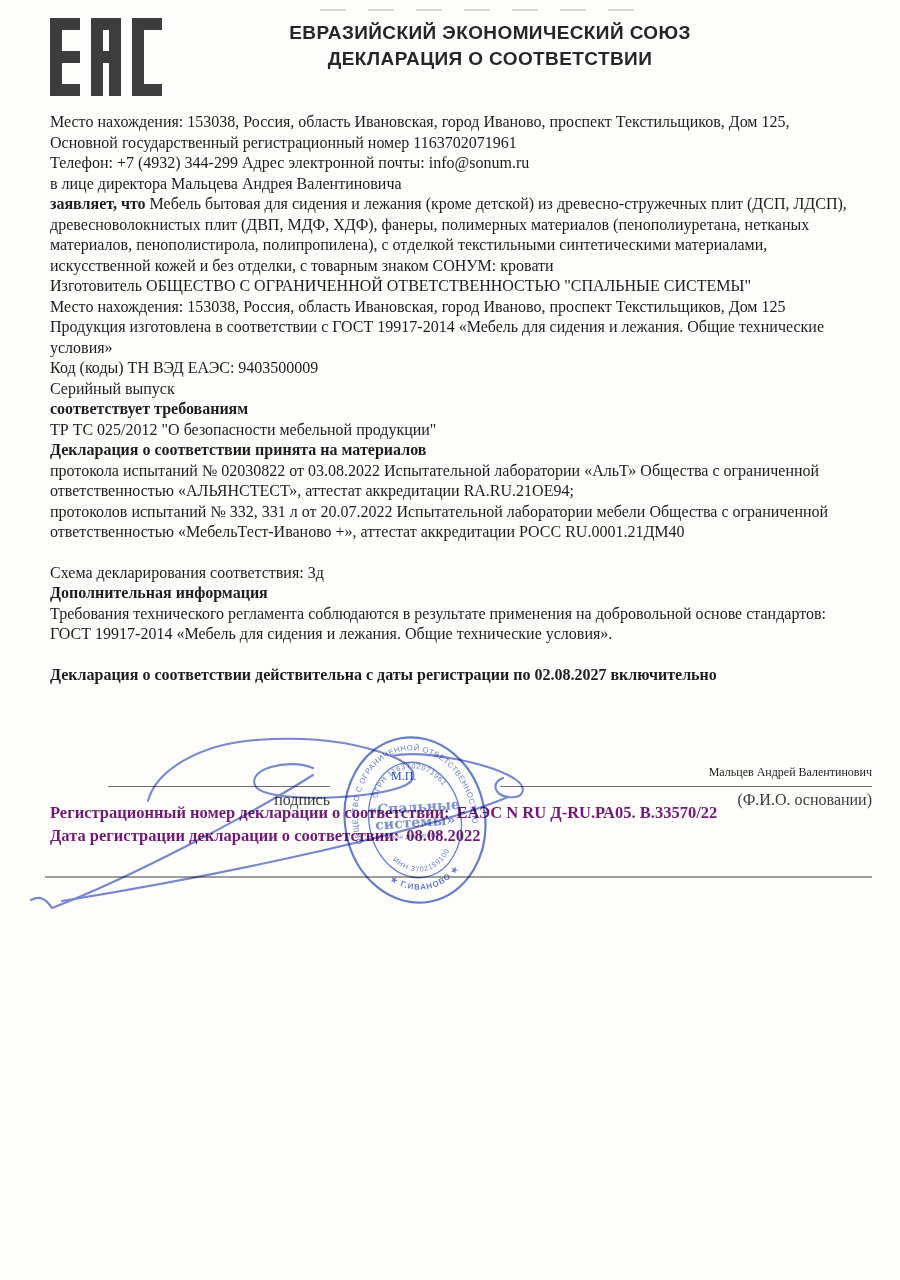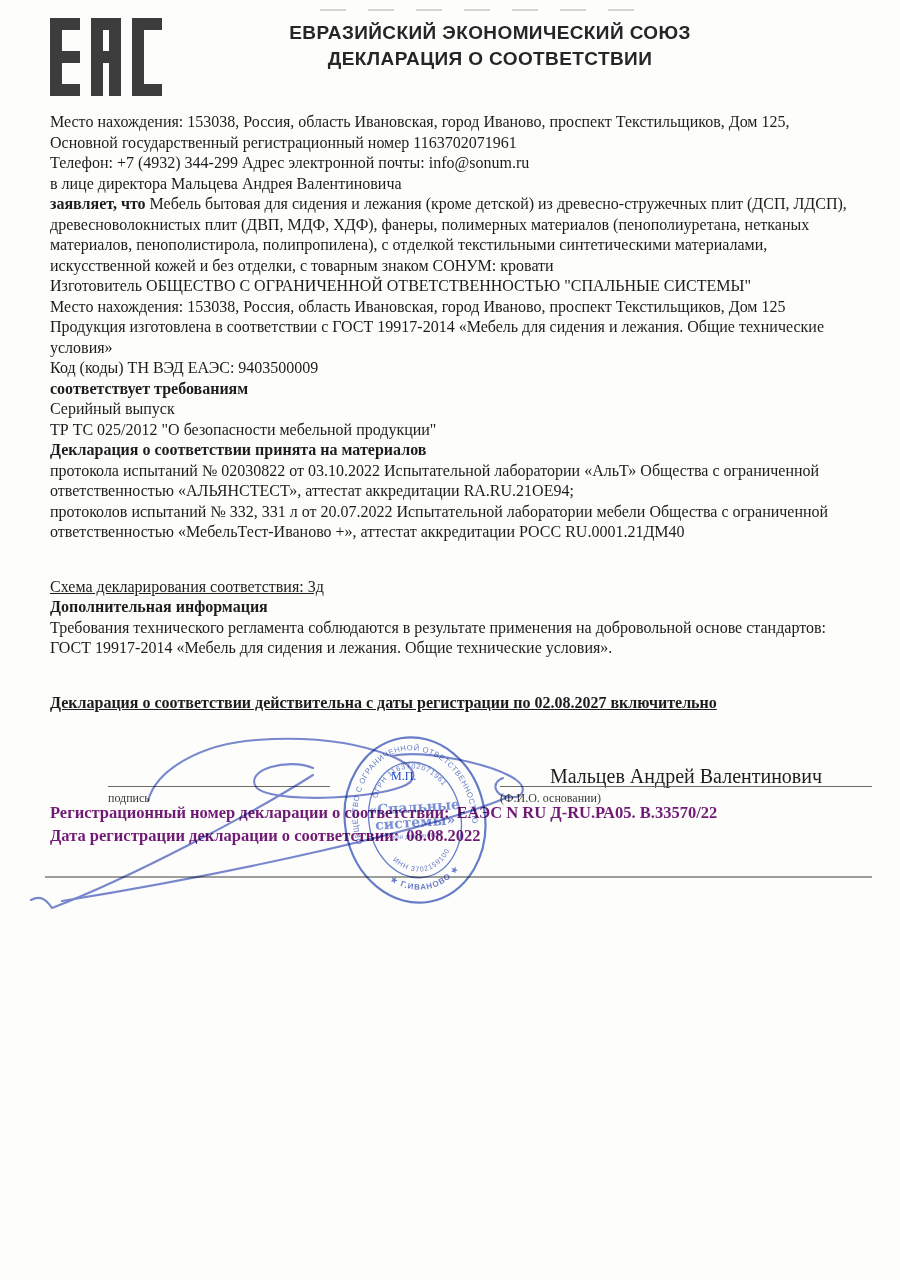--- a/index.html
+++ b/index.html
@@ -27,32 +27,32 @@
     font-family:"Liberation Sans", sans-serif;
     font-weight:bold;font-size:19px;line-height:26px;
     color:#262626;letter-spacing:.4px;
   }
   
   .doc-body{
     position:absolute;left:50px;top:112px;width:802px;
     font-size:16px;line-height:20.5px;
   }
   .doc-body p.line{margin:0;}
-  .doc-body p.gap{margin-top:34px;text-decoration:underline;}
+  .doc-body p.gap{margin-top:20px;}
   .doc-body p.bold{font-weight:bold;}
   .doc-body b{font-weight:bold;}
   
   .sig-line{position:absolute;background:#6b6b67;height:1.4px;}
   .sig-caption{
-    position:absolute;font-size:12px;color:#3a3a3a;text-align:left;
+    position:absolute;font-size:16px;color:#3a3a3a;text-align:right;
   }
   .mp-mark{position:absolute;left:391px;top:769px;font-size:12px;color:#1d4ed8;}
   .declarant-name{
-    position:absolute;left:500px;top:765px;width:372px;text-align:center;
-    font-size:20px;color:#1d1d1d;
+    position:absolute;left:500px;top:765px;width:372px;text-align:right;
+    font-size:12px;color:#1d1d1d;
   }
   .reg-line{
     position:absolute;left:50px;font-weight:bold;font-size:16.5px;color:#701a75;
   }
   .reg-line .val{margin-left:7px;}
   .bottom-rule{
     position:absolute;left:45px;top:876px;width:827px;height:1.6px;
     background:#8d8d88;opacity:.85;
   }
   .stamp-svg{position:absolute;left:340px;top:732px;mix-blend-mode:multiply;opacity:.9;}
@@ -95,25 +95,25 @@
 
   <div class="doc-body" id="paragraphs">
       <p class="line"><span>Место нахождения: 153038, Россия, область Ивановская, город Иваново, проспект Текстильщиков, Дом 125, Основной государственный регистрационный номер 1163702071961</span></p>
       <p class="line"><span>Телефон: +7 (4932) 344-299 Адрес электронной почты: info@sonum.ru</span></p>
       <p class="line"><span>в лице директора Мальцева Андрея Валентиновича</span></p>
       <p class="line"><b>заявляет, что</b> <span>Мебель бытовая для сидения и лежания (кроме детской) из древесно-стружечных плит (ДСП, ЛДСП), древесноволокнистых плит (ДВП, МДФ, ХДФ), фанеры, полимерных материалов (пенополиуретана, нетканых материалов, пенополистирола, полипропилена), с отделкой текстильными синтетическими материалами, искусственной кожей и без отделки, с товарным знаком СОНУМ: кровати</span></p>
       <p class="line"><span>Изготовитель ОБЩЕСТВО С ОГРАНИЧЕННОЙ ОТВЕТСТВЕННОСТЬЮ "СПАЛЬНЫЕ СИСТЕМЫ"</span></p>
       <p class="line"><span>Место нахождения: 153038, Россия, область Ивановская, город Иваново, проспект Текстильщиков, Дом 125</span></p>
       <p class="line"><span>Продукция изготовлена в соответствии с ГОСТ 19917-2014 «Мебель для сидения и лежания. Общие технические условия»</span></p>
       <p class="line"><span>Код (коды) ТН ВЭД ЕАЭС: 9403500009</span></p>
+      <p class="line"><span>Серийный выпуск</span></p>
       <p class="line bold"><span>соответствует требованиям</span></p>
-      <p class="line"><span>Серийный выпуск</span></p>
       <p class="line"><span>ТР ТС 025/2012 "О безопасности мебельной продукции"</span></p>
       <p class="line bold"><span>Декларация о соответствии принята на материалов</span></p>
-      <p class="line"><span>протокола испытаний № 02030822 от 03.10.2022 Испытательной лаборатории «АльТ» Общества с ограниченной ответственностью «АЛЬЯНСТЕСТ», аттестат аккредитации RA.RU.21ОЕ94;</span></p>
+      <p class="line"><span>протокола испытаний № 02030822 от 03.08.2022 Испытательной лаборатории «АльТ» Общества с ограниченной ответственностью «АЛЬЯНСТЕСТ», аттестат аккредитации RA.RU.21ОЕ94;</span></p>
       <p class="line"><span>протоколов испытаний № 332, 331 л от 20.07.2022 Испытательной лаборатории мебели Общества с ограниченной ответственностью «МебельТест-Иваново +», аттестат аккредитации РОСС RU.0001.21ДМ40</span></p>
       <p class="line gap"><span>Схема декларирования соответствия: 3д</span></p>
       <p class="line bold"><span>Дополнительная информация</span></p>
       <p class="line"><span>Требования технического регламента соблюдаются в результате применения на добровольной основе стандартов: ГОСТ 19917-2014 «Мебель для сидения и лежания. Общие технические условия».</span></p>
       <p class="line bold gap"><span>Декларация о соответствии действительна с даты регистрации по 02.08.2027 включительно</span></p>
     </div>
 
   <div class="sig-line" style="left:108px;top:786px;width:222px;"></div>
   <div class="sig-caption" style="left:108px;top:791px;width:222px;">подпись</div>
 

